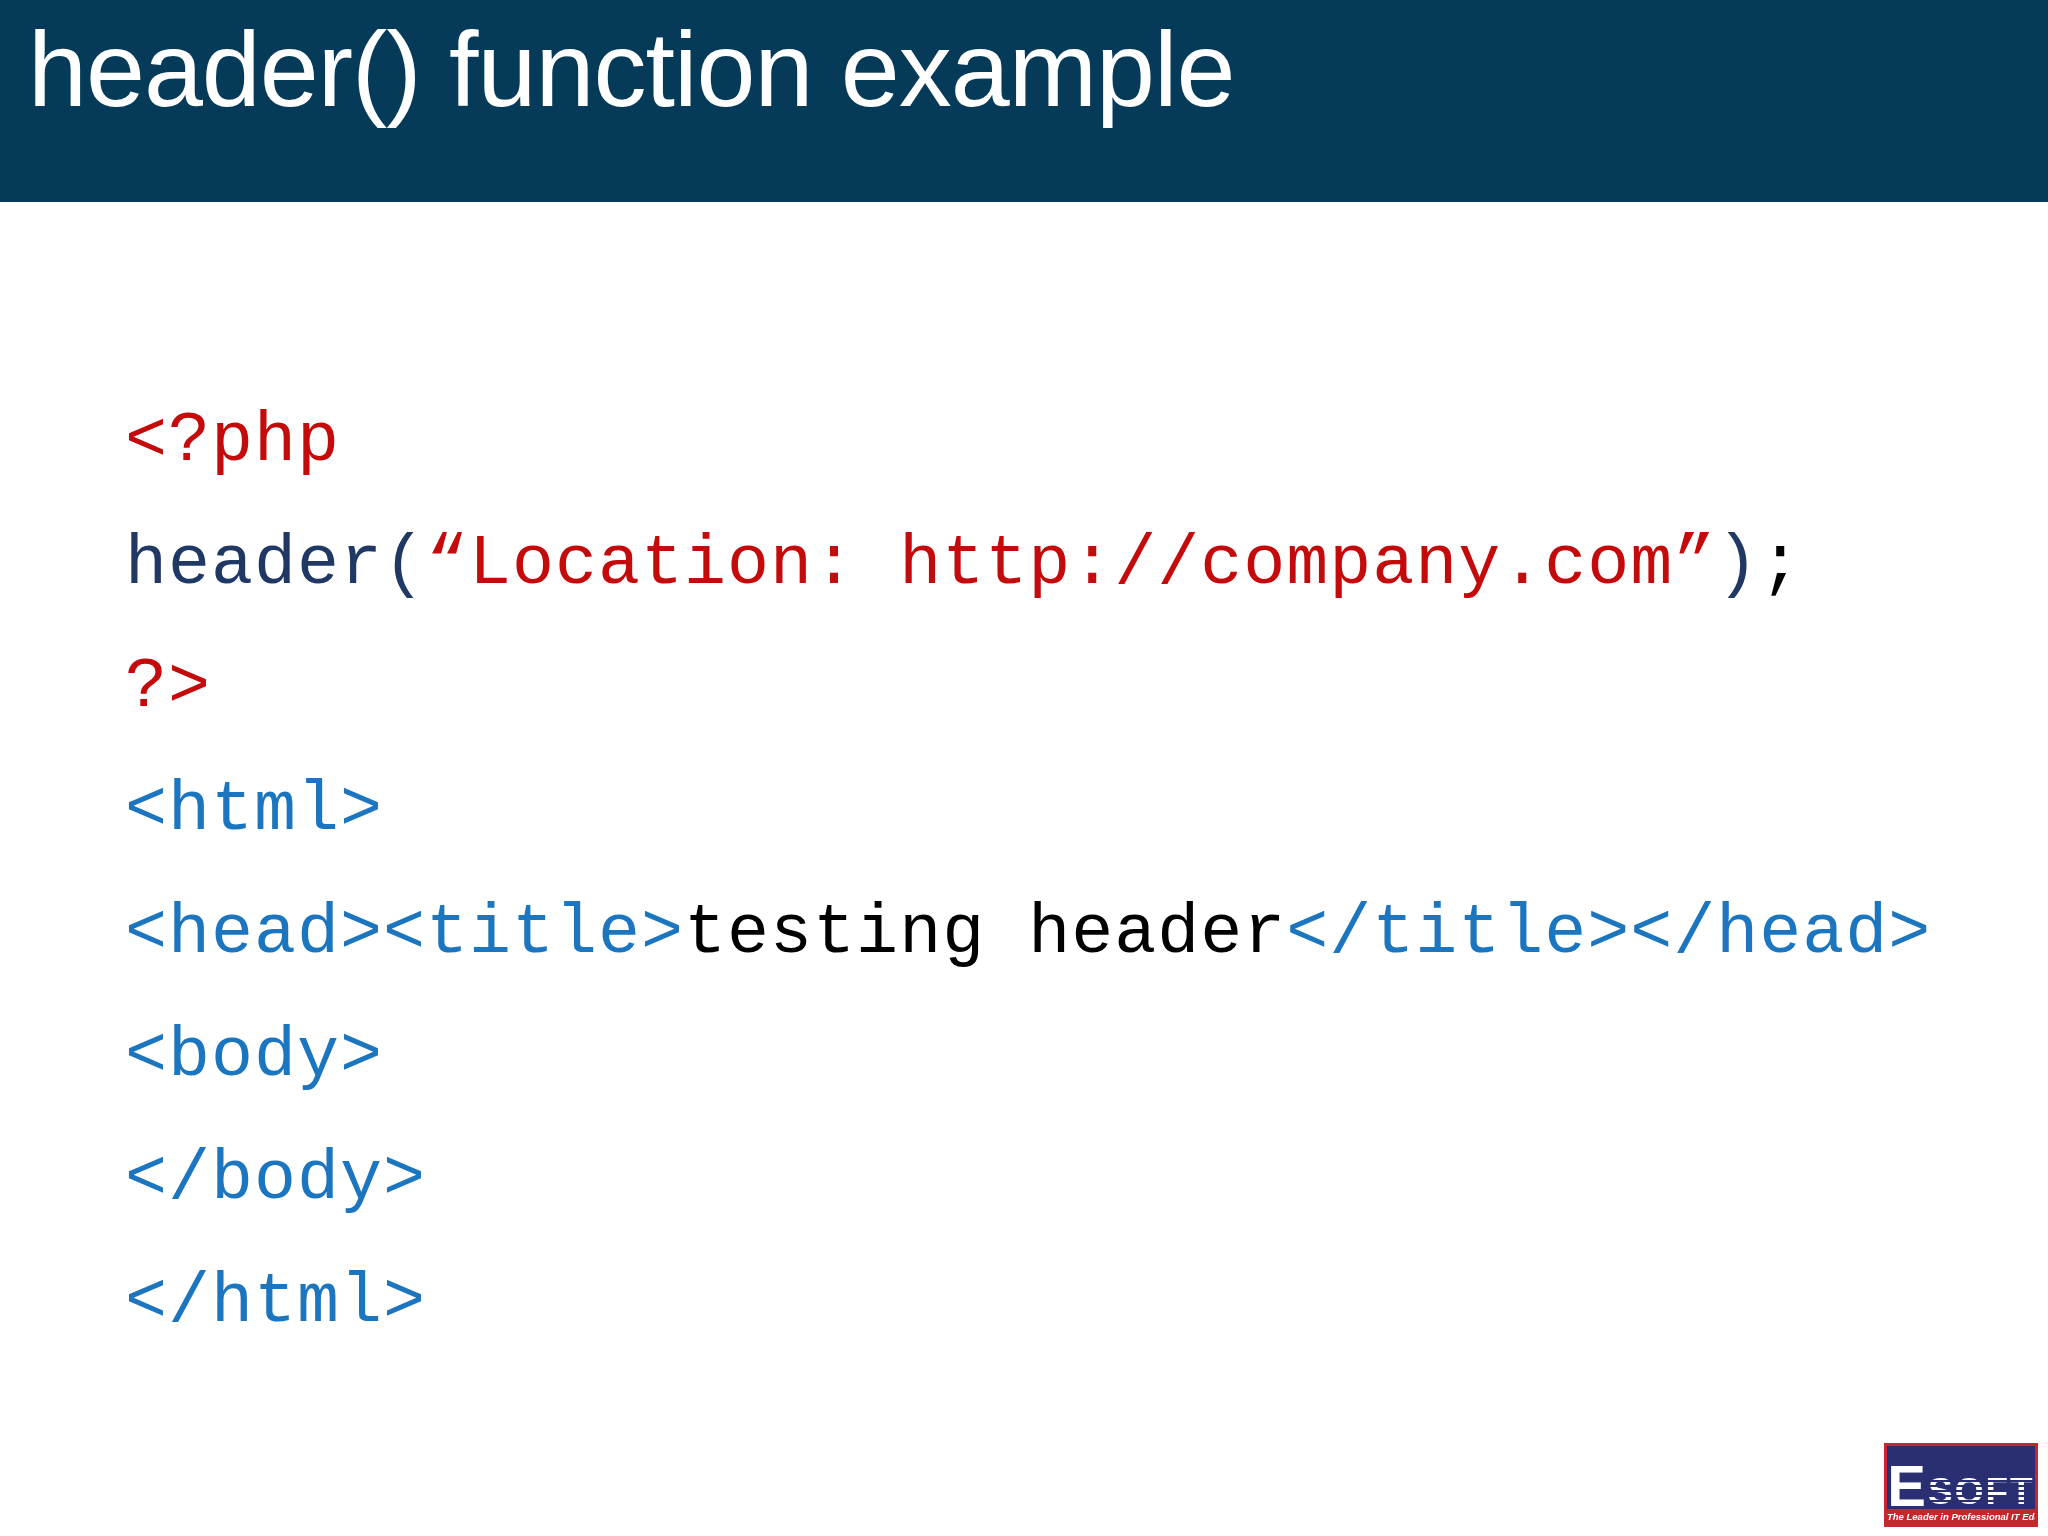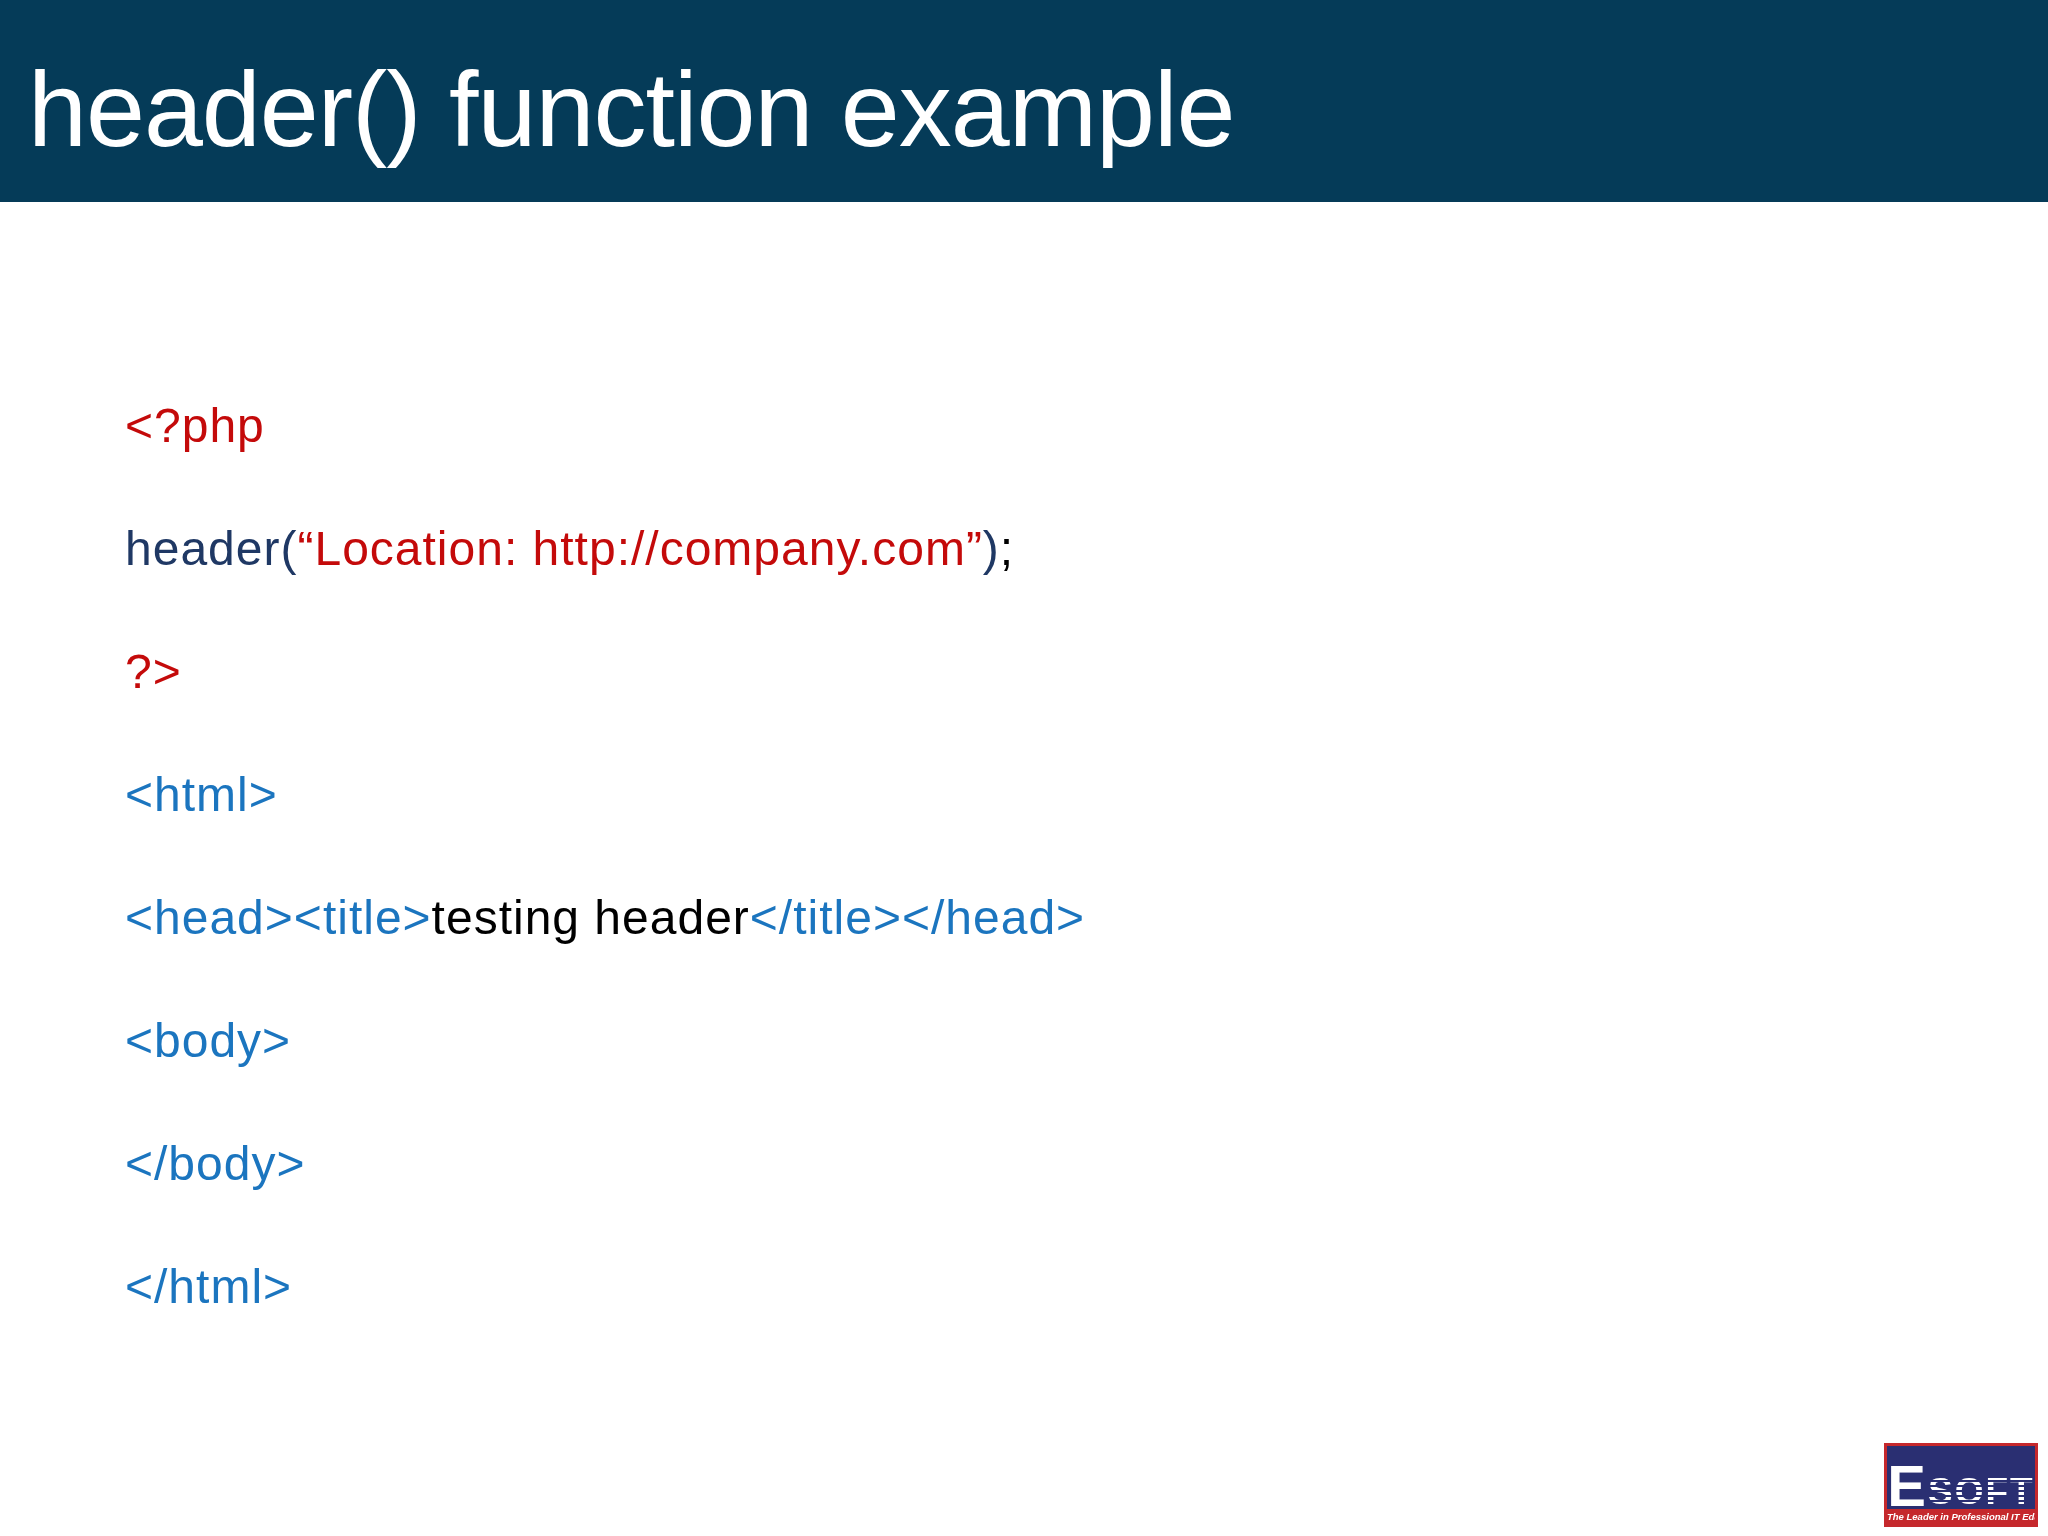--- a/index.html
+++ b/index.html
@@ -16,41 +16,42 @@
     overflow: hidden;
   }
   
   .title-bar {
     position: absolute;
     top: 0; left: 0;
     width: 100%;
     height: 202px;
     background: var(--header-bg, #053B58);
     display: flex;
-    align-items: center;
+    align-items: flex-start;
   }
   .title-bar h1 {
     margin: 0;
     padding: 16px 0 0 28px;
     font-size: 106px;
     font-weight: 400;
     letter-spacing: -1px;
     color: #ffffff;
     line-height: 1;
     white-space: nowrap;
   }
   
   .code {
     position: absolute;
     left: 125px;
-    top: 364px;
-    font-size: 48px;
+    top: 380px;
+    font-size: 70px;
     line-height: 123px;
     letter-spacing: 1px;
     white-space: pre;
+    font-family: Liberation Mono, monospace;
   }
   .code-line { height: 123px; }
   
   .logo {
     position: absolute;
     right: 10px;
     bottom: 9px;
     width: 154px;
     height: 84px;
     box-sizing: border-box;

